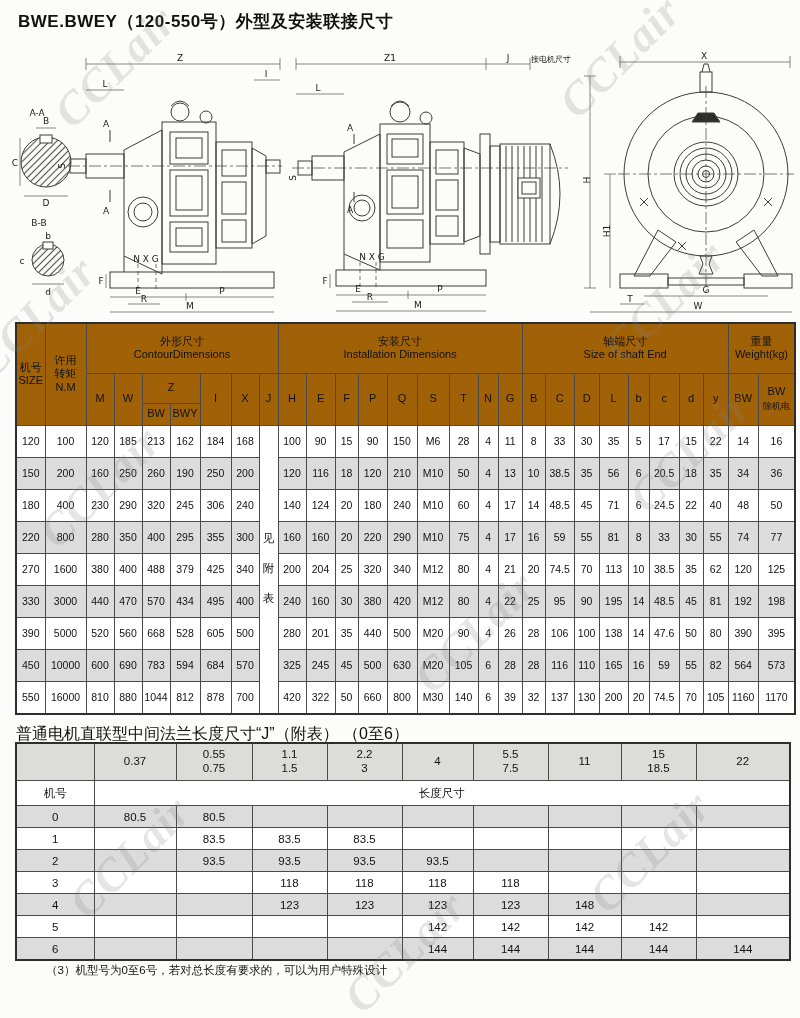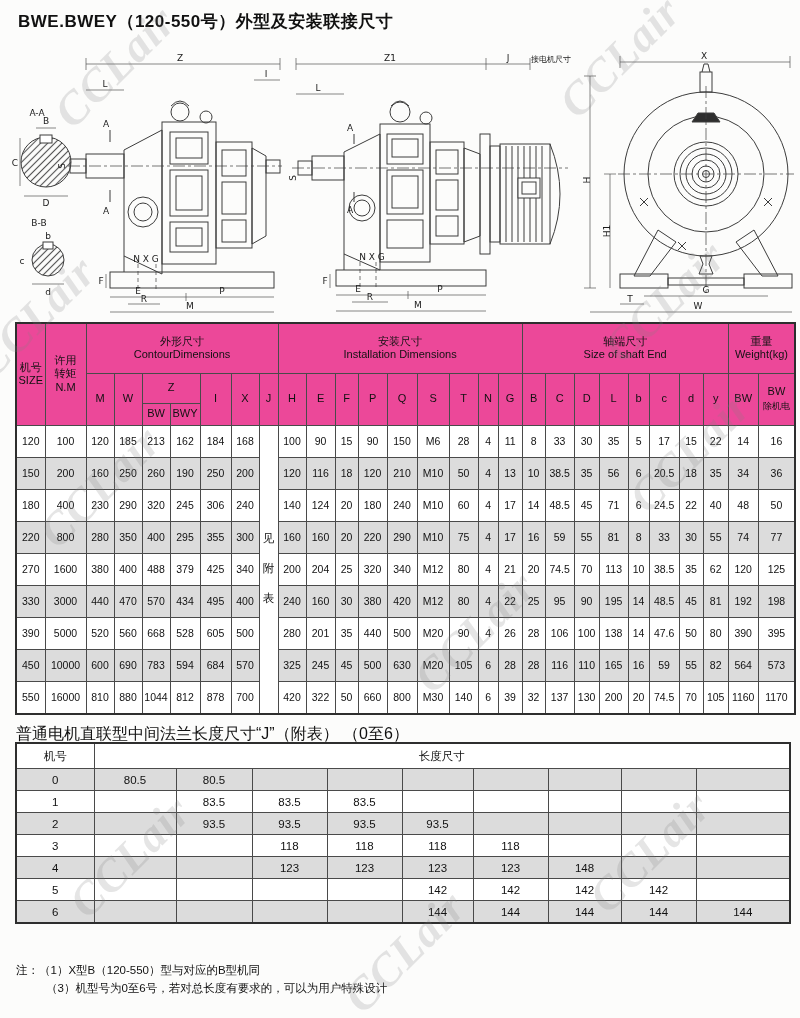--- a/index.html
+++ b/index.html
@@ -13,21 +13,21 @@
   svg text.lbl{text-anchor:middle;}
   svg text.cjk{font-size:8px;}
   .geo{fill:none;stroke:#3c3c3c;stroke-width:1;}
   .dim{fill:none;stroke:#555;stroke-width:.7;}
   .cl{stroke-dasharray:12 3 3 3;stroke-width:.7;}
   .hid{stroke-dasharray:4 3;stroke-width:.7;}
 
   table{border-collapse:collapse;table-layout:fixed;}
   .mt{position:absolute;top:322px;left:15px;width:770px;border:2px solid #2e2e2e;}
   .mt th,.mt td{border:1px solid #4a4a4a;text-align:center;vertical-align:middle;padding:0;font-weight:normal;overflow:hidden;}
-  .mt thead th{background:#ec4899;font-size:11px;line-height:1.25;}
+  .mt thead th{background:#a16207;font-size:11px;line-height:1.25;}
   .mt thead tr.grp{height:50px;}
   #mt-r2{height:30px;} #mt-r3{height:22px;}
   .mt tbody td{font-size:10.5px;height:31px;background:#fff;}
   .mt tbody tr.shade td{background:#dcdcdc;}
   .mt td.jcell{font-size:11.5px;line-height:2.6;background:#fff;}
   .sm{font-size:9px;}
 
   .at-caption{position:absolute;top:724px;left:16px;font-size:16px;font-weight:normal;}
   .at{position:absolute;top:742px;left:15px;width:770px;border:2px solid #2e2e2e;}
   .at th,.at td{border:1px solid #4a4a4a;text-align:center;vertical-align:middle;font-weight:normal;font-size:11.5px;padding:0;}
@@ -613,20 +613,32 @@
       <col style="width:76px">
       <col style="width:75px">
     <col style="width:75px">
       <col style="width:71px">
       <col style="width:75px">
       <col style="width:73px">
     <col style="width:75px">
       <col style="width:94px">
   </colgroup>
   <thead>
+    <tr class="kw" id="at-r1">
+        <th></th>
+        <th>0.37</th>
+        <th>0.55<br>0.75</th>
+        <th>1.1<br>1.5</th>
+        <th>2.2<br>3</th>
+        <th>4</th>
+        <th>5.5<br>7.5</th>
+        <th>11</th>
+        <th>15<br>18.5</th>
+        <th>22</th>
+      </tr>
     <tr class="sub">
       <th>机号</th>
       <th colspan="9">长度尺寸</th>
     </tr>
   </thead>
   <tbody id="at-body">
       <tr class="shade">
         <td>0</td>
         <td>80.5</td>
         <td>80.5</td>
@@ -707,15 +719,14 @@
         <td>144</td>
         <td>144</td>
         <td>144</td>
         <td>144</td>
         <td>144</td>
       </tr>
     </tbody>
 </table>
 
 <div class="notes">
-  <div>注：（1）X型B（120-550）型与对应的B型机同</div>
   <div class="ind">（3）机型号为0至6号，若对总长度有要求的，可以为用户特殊设计</div>
 </div>
 
 </body></html>

